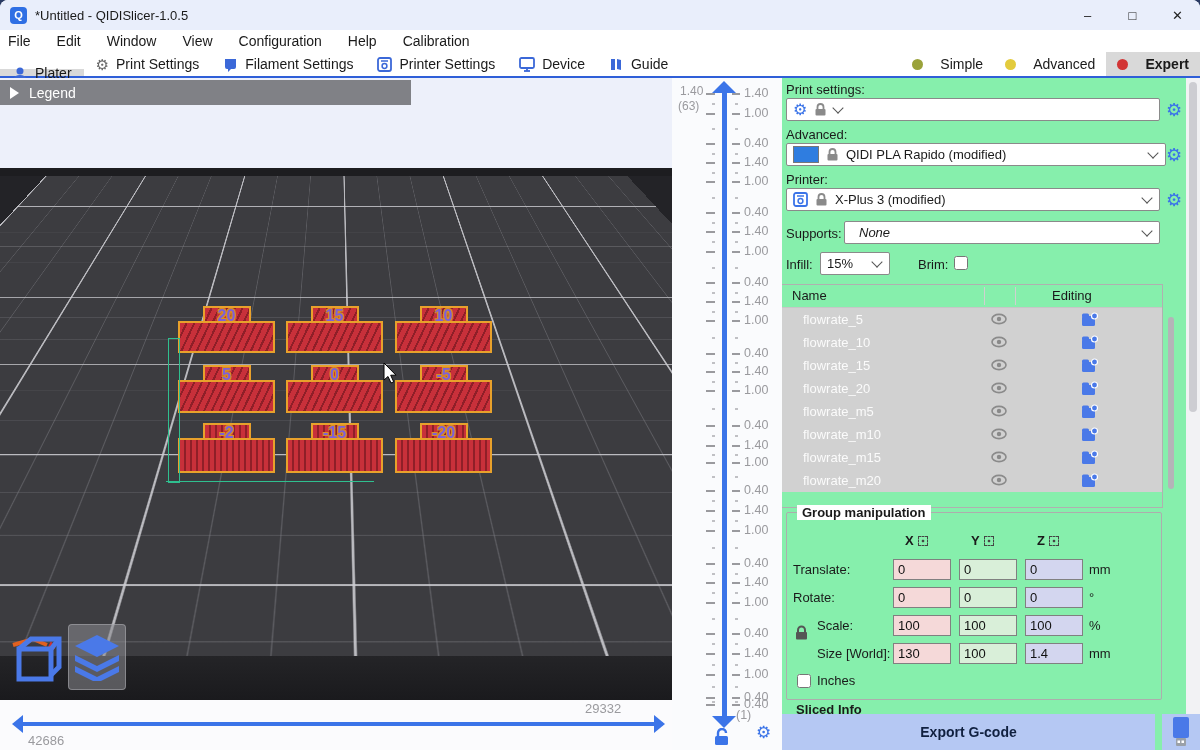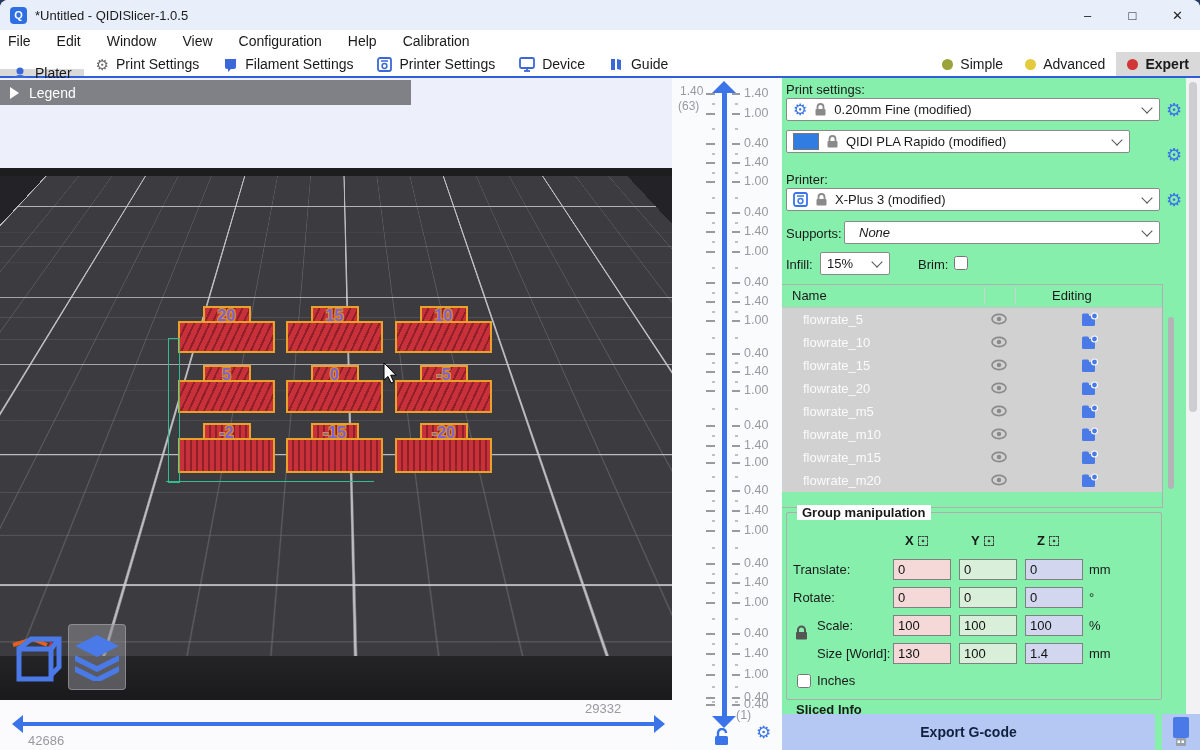--- a/index.html
+++ b/index.html
@@ -18,21 +18,21 @@
   .menubar{position:absolute;left:0;top:30px;width:1200px;height:22px;background:#fff;
            display:flex;align-items:center;padding-left:8px;box-sizing:border-box;}
   .menu-item{font-size:14px;color:#1a1a1a;margin-right:26px;}
   
   .tabbar{position:absolute;left:0;top:52px;width:1200px;height:26px;background:#fff;
           border-bottom:2px solid #2f5fd8;display:flex;align-items:stretch;box-sizing:border-box;}
   .tab{display:flex;align-items:center;gap:7px;padding:0 12px;font-size:14px;color:#1a1a1a;}
   .tab.active{background:#d9d9d9;margin-top:17px;}
   .tab .ticon{display:flex;align-items:center;}
   .modes{margin-left:auto;display:flex;align-items:stretch;}
-  .mode{display:flex;align-items:center;gap:7px;padding:0 11px;font-size:14px;color:#1a1a1a;}
+  .mode{display:flex;align-items:center;gap:17px;padding:0 11px;font-size:14px;color:#1a1a1a;}
   .mode.active{background:#d9d9d9;font-weight:bold;}
   .dot{width:11px;height:11px;border-radius:50%;}
   
   .viewport{position:absolute;left:0;top:78px;width:782px;height:672px;background:#edf0fa;}
   .legendbar{position:absolute;left:0;top:2px;width:411px;height:25px;background:rgba(122,122,127,.95);
              display:flex;align-items:center;color:#fff;font-size:14px;gap:10px;padding-left:10px;box-sizing:border-box;}
   .legend-arrow{width:0;height:0;border-left:9px solid #fff;border-top:6px solid transparent;border-bottom:6px solid transparent;}
   .scene{position:absolute;left:0;top:90px;width:672px;height:532px;background:#232327;overflow:hidden;}
   .bed{position:absolute;left:-147px;top:-485px;width:967px;height:1400px;
        transform:perspective(900px) rotateX(60deg);
@@ -465,27 +465,26 @@
   </div>
 
   <div class="panel">
     <div class="plabel" style="left:4px;top:4px;">Print settings:</div>
     <div class="combo" style="left:4px;top:20px;width:374px;">
       <span class="gear-blue">⚙</span>
       <svg width="11" height="13">
         <path d="M2.5 6 V4 a3 3 0 0 1 6 0 V6" fill="none" stroke="#8a8a8a" stroke-width="1.8"></path>
         <rect x="0.5" y="6" width="10" height="6.5" rx="1" fill="#8a8a8a"></rect>
       </svg>
-      <span class="combo-text">0.20mm Fine (modified)</span>
       <span class="chev"></span>
     </div>
     <div class="gear-out" style="left:384px;top:23px;">⚙</div>
 
     <div class="plabel" style="left:4px;top:49px;">Advanced:</div>
-    <div class="combo" style="left:4px;top:52px;width:344px;">
+    <div class="combo" style="left:4px;top:65px;width:380px;">
       <span class="swatch" id="filament-swatch" style="background: rgb(47, 125, 224);"></span>
       <svg width="11" height="13">
         <path d="M2.5 6 V4 a3 3 0 0 1 6 0 V6" fill="none" stroke="#8a8a8a" stroke-width="1.8"></path>
         <rect x="0.5" y="6" width="10" height="6.5" rx="1" fill="#8a8a8a"></rect>
       </svg>
       <span class="combo-text">QIDI PLA Rapido (modified)</span>
       <span class="chev"></span>
     </div>
     <div class="gear-out" style="left:384px;top:68px;">⚙</div>
 

